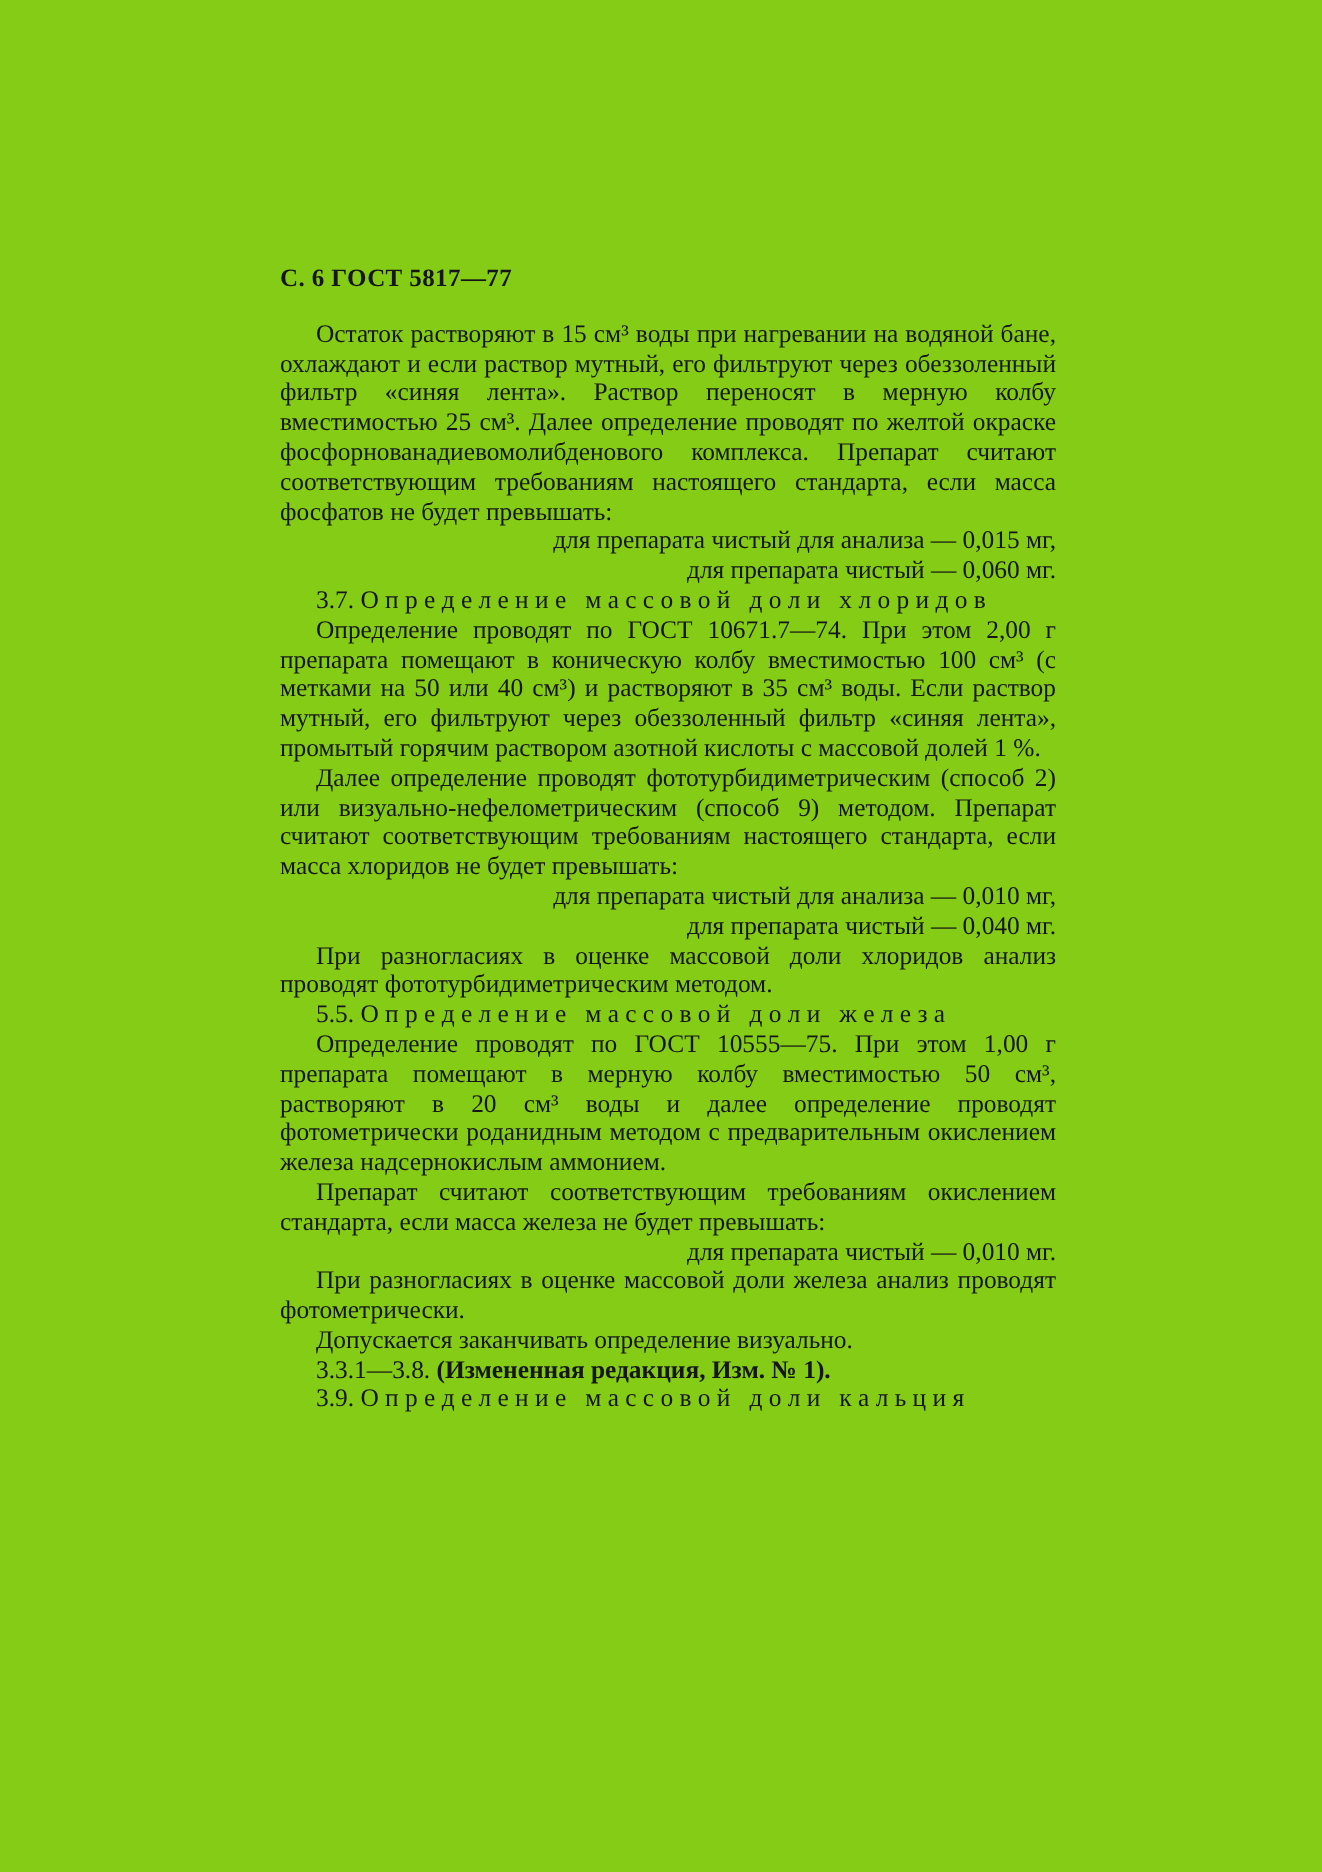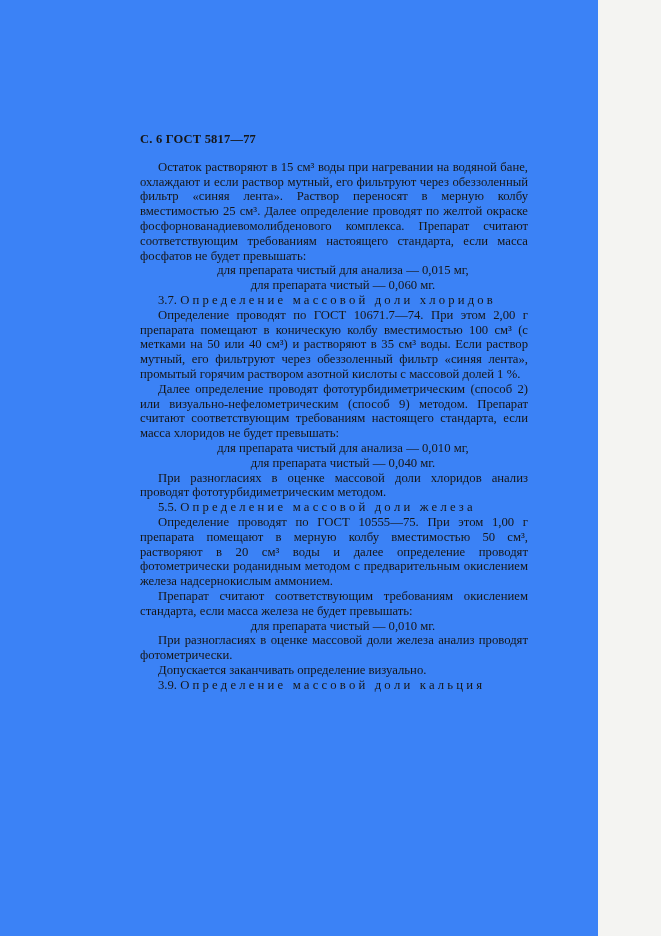--- a/index.html
+++ b/index.html
@@ -2,23 +2,23 @@
 <html><head>
 <meta charset="utf-8">
 <style>
   html, body {
     margin: 0;
     padding: 0;
     background: #f4f4f2;
   }
   .page {
     position: relative;
-    width: 598px;
+    width: 661px;
     height: 936px;
-    background: #3b82f6;
+    background: #84cc16;
     overflow: hidden;
     font-family: "Liberation Serif", "DejaVu Serif", serif;
     color: #161616;
   }
   .text-column {
     position: absolute;
     left: 140px;
     top: 132px;
     width: 388px;
     font-size: 12.7px;
@@ -29,21 +29,21 @@
     font-size: 12.5px;
     letter-spacing: 0.2px;
     margin: 0 0 13px 0;
   }
   p { margin: 0; }
   p.body {
     text-align: justify;
     text-indent: 18px;
   }
   p.spec {
-    text-align: center;
+    text-align: right;
     padding-left: 18px;
   }
   p.heading {
     text-align: left;
     text-indent: 18px;
     white-space: pre-wrap;
   }
   p.amend {
     text-align: left;
     text-indent: 18px;
@@ -82,17 +82,18 @@
 
     <p class="body">Препарат считают соответствующим требованиям окислением стандарта, если масса железа не будет превышать:</p>
 
 
     <p class="spec">для препарата чистый — 0,010  мг.</p>
 
     <p class="body">При разногласиях в оценке массовой доли железа анализ проводят фотометрически.</p>
 
     <p class="body">Допускается заканчивать определение визуально.</p>
 
+    <p class="amend"><span>3.3.1—3.8. </span><span class="bold">(Измененная редакция, Изм. № 1).</span></p>
 
     <p class="heading">3.9. О п р е д е л е н и е   м а с с о в о й   д о л и   к а л ь ц и я</p>
 
   </div>
 </div>
 
 </body></html>

